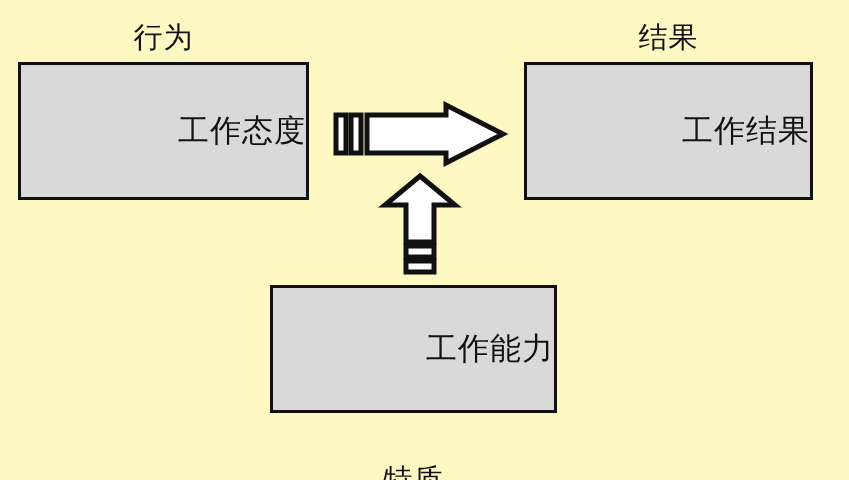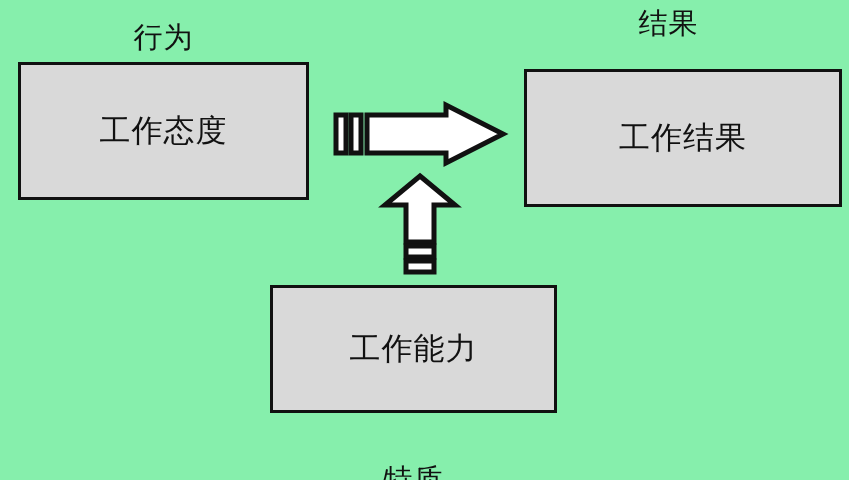--- a/index.html
+++ b/index.html
@@ -7,31 +7,31 @@
     padding: 0;
     background: #ffffff;
   }
   body {
     font-family: "DejaVu Serif", "Liberation Serif", serif;
   }
   #canvas {
     position: relative;
     width: 849px;
     height: 480px;
-    background: #86efac;
+    background: #fef9c3;
     overflow: hidden;
   }
   .box {
     position: absolute;
     box-sizing: border-box;
     background: #d9d9d9;
     border: 3px solid #111111;
     display: flex;
     flex-direction: column;
-    align-items: center;
+    align-items: flex-end;
     justify-content: center;
     line-height: 1.28;
     color: #111111;
     font-size: 31px;
     letter-spacing: 1px;
   }
   .box-line {
     display: block;
     white-space: nowrap;
   }
@@ -41,25 +41,25 @@
     font-size: 29px;
     letter-spacing: 1px;
     white-space: nowrap;
     text-align: center;
   }
   .arrow-svg {
     position: absolute;
     overflow: visible;
   }
   #box-attitude  { left: 18px;  top: 62px;  width: 291px; height: 138px; }
-  #box-result    { left: 524px; top: 69px;  width: 318px; height: 138px; }
+  #box-result    { left: 524px; top: 62px;  width: 289px; height: 138px; }
   #box-ability   { left: 270px; top: 285px; width: 287px; height: 128px; gap: 48px; }
 
   #caption-behavior { left: 18px;  top: 18px;  width: 291px; }
-  #caption-outcome  { left: 524px; top: 4px;  width: 289px; }
+  #caption-outcome  { left: 524px; top: 18px;  width: 289px; }
   #caption-trait    { left: 270px; top: 424px; width: 287px; margin-top: 36px; }
 
   #arrow-horizontal { left: 333px; top: 104px; width: 175px; height: 70px; }
   #arrow-vertical   { left: 381px; top: 172px; width: 78px; height: 104px; }
 </style>
 </head>
 <body>
 
 <div id="canvas">
 

